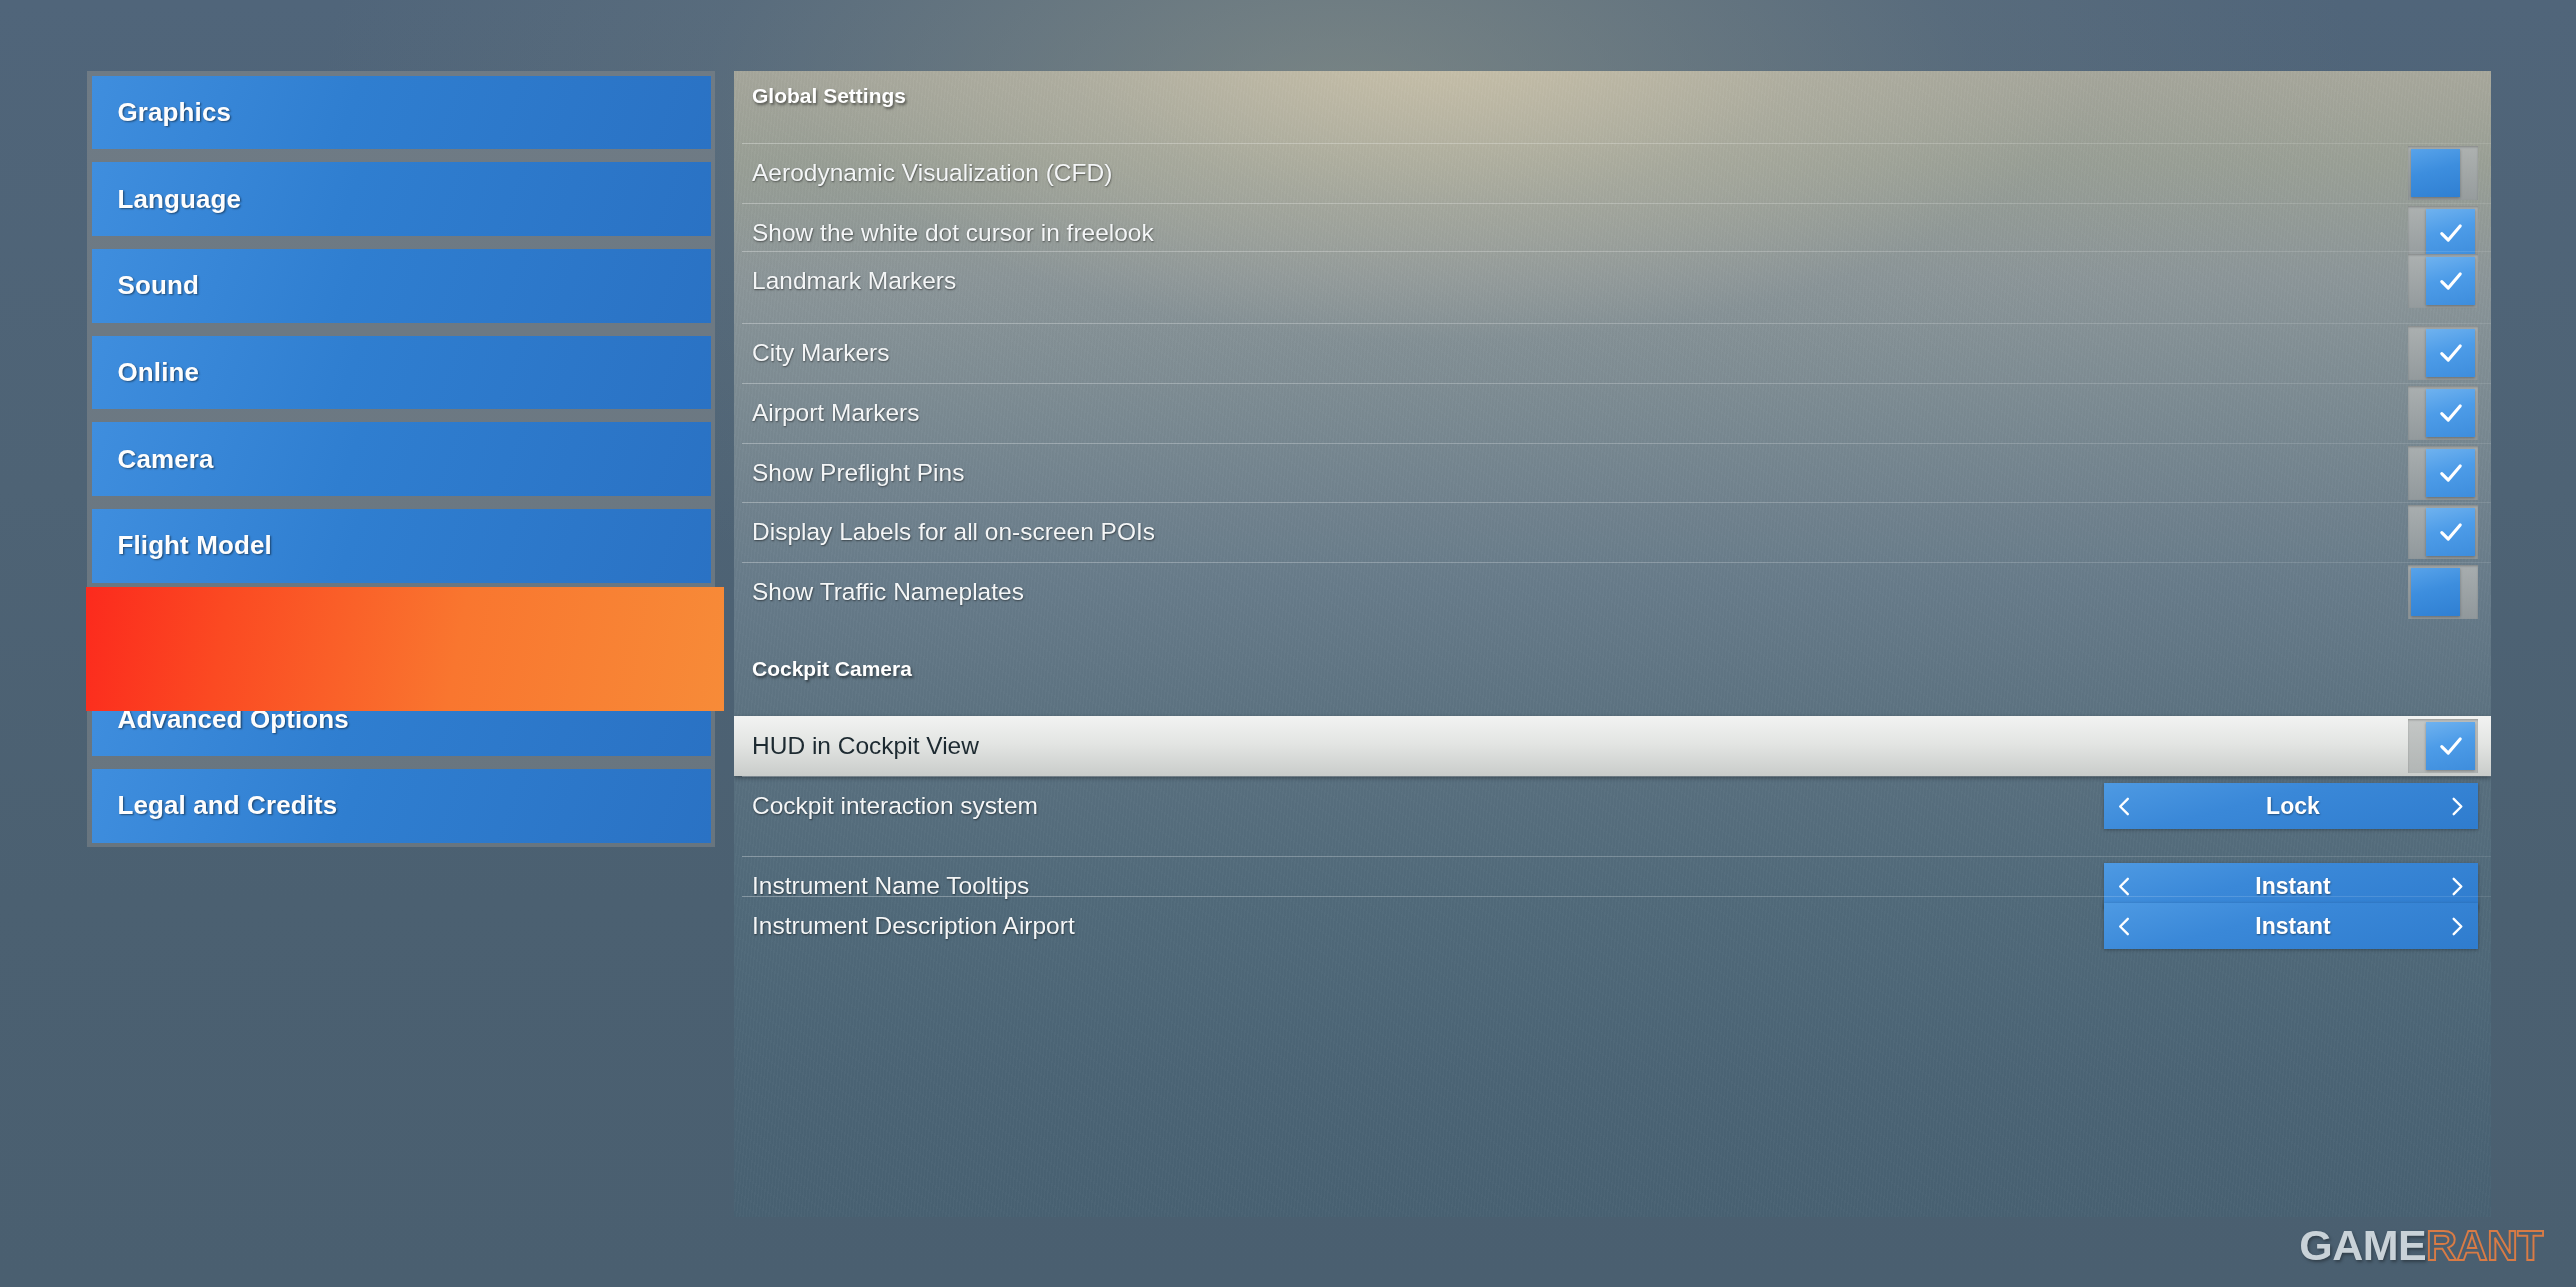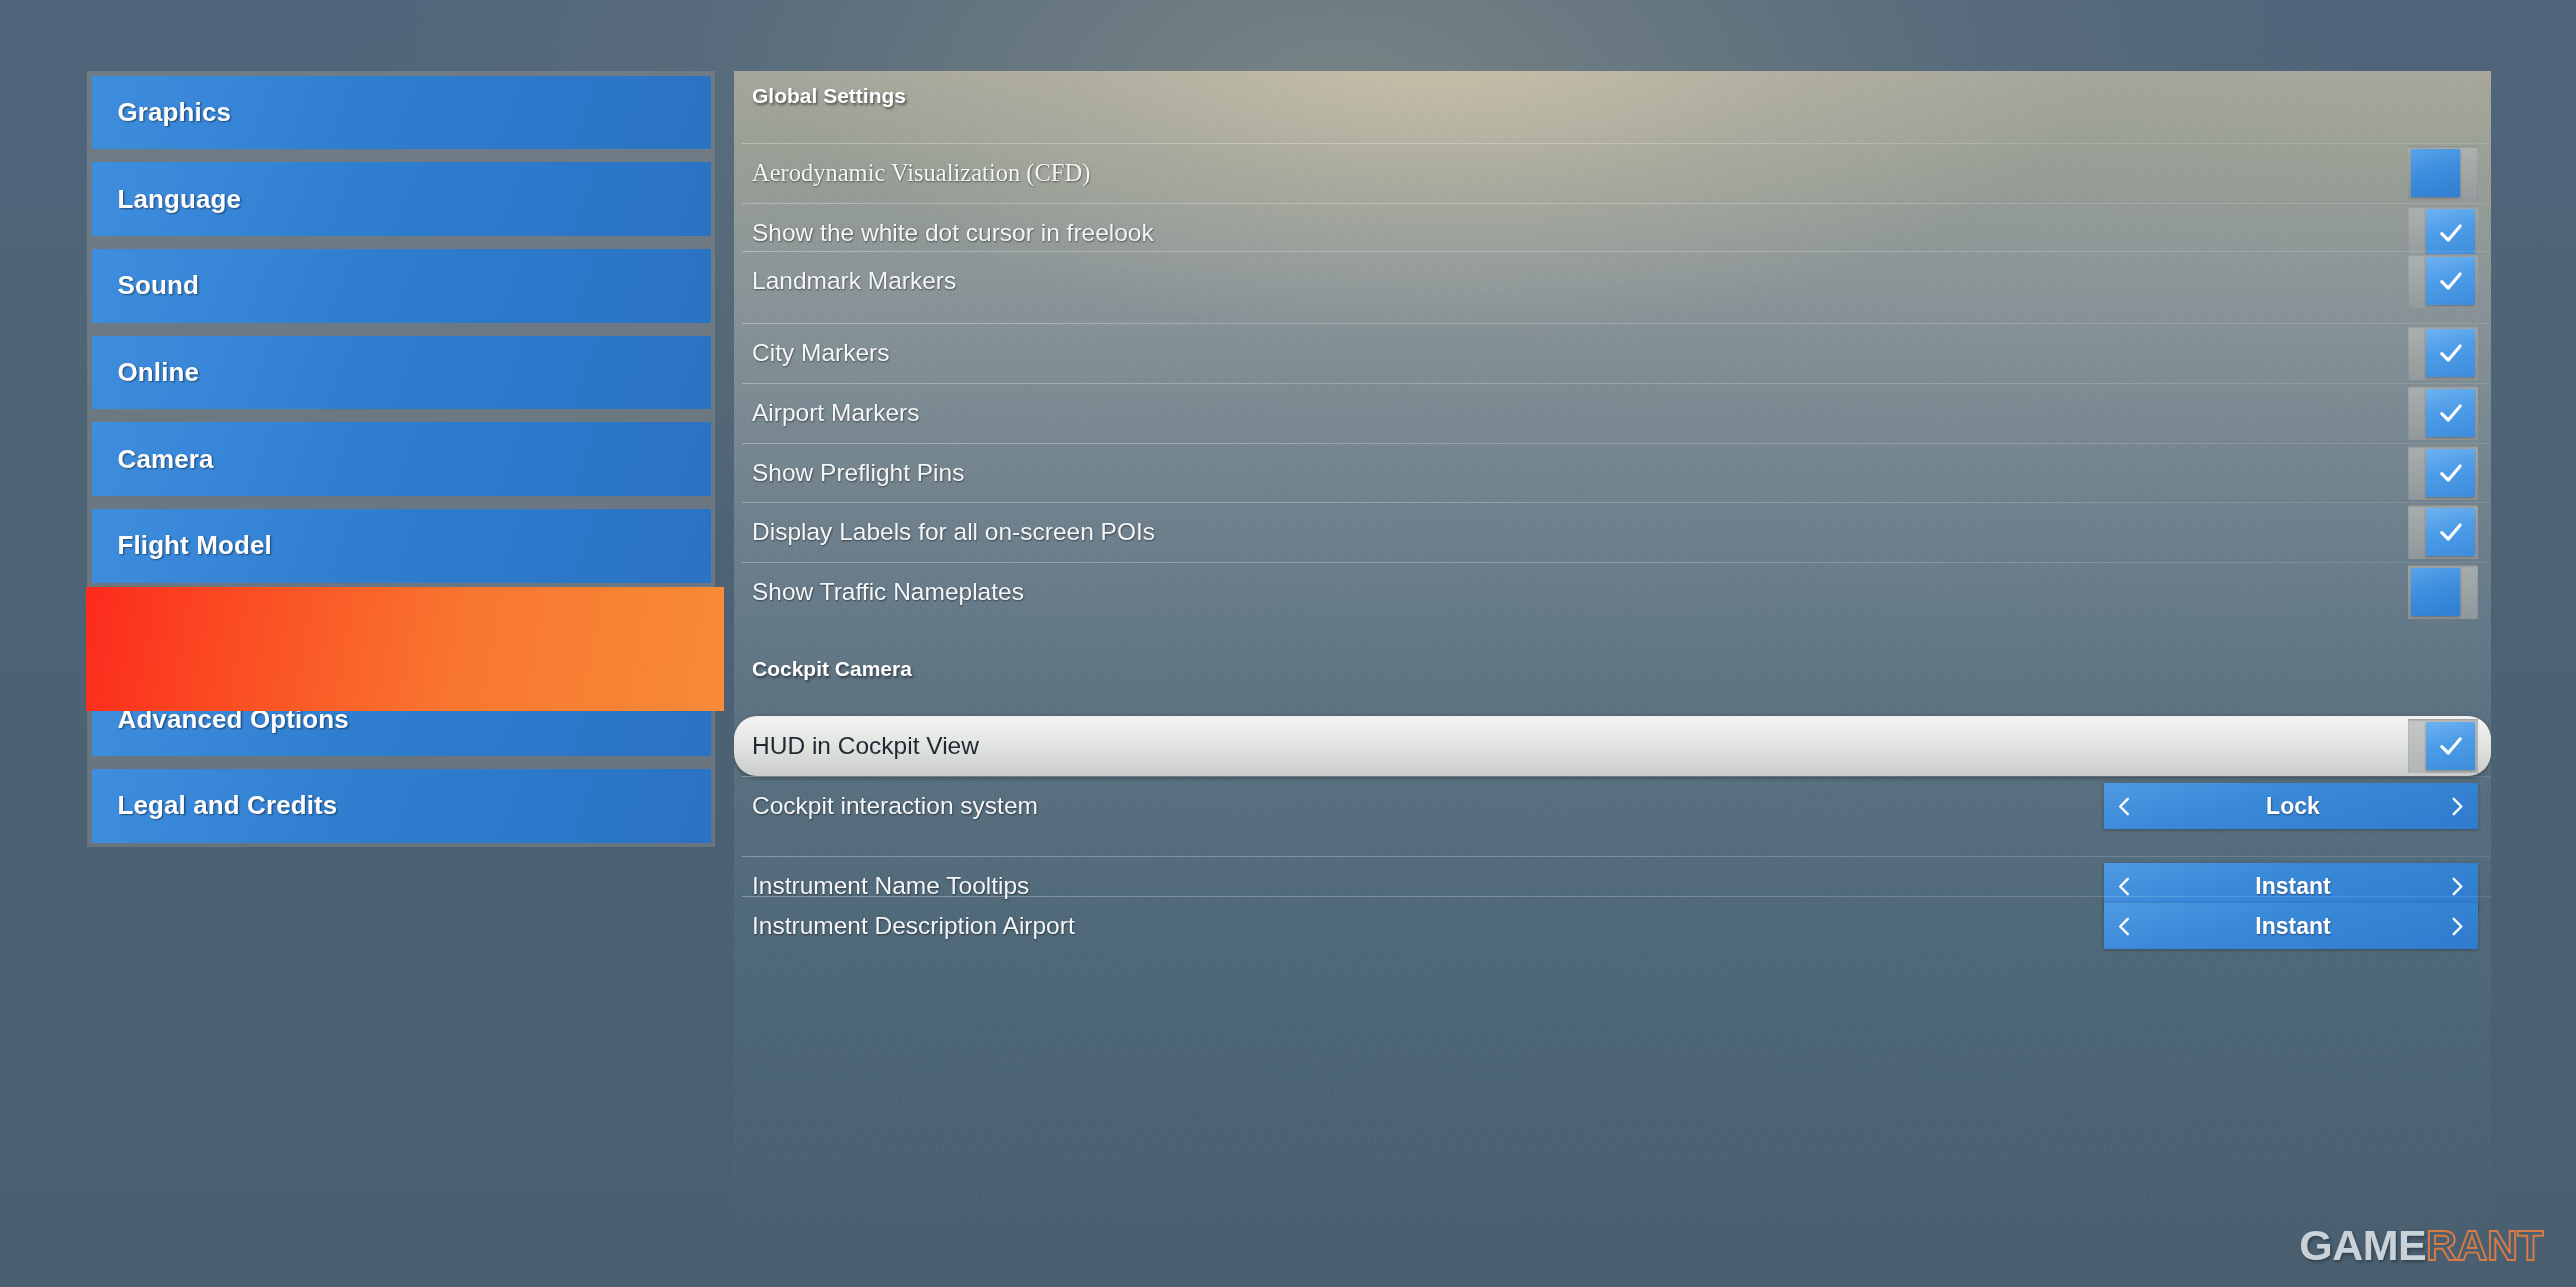--- a/index.html
+++ b/index.html
@@ -267,21 +267,21 @@
       </div>
       <div class="nav-item">
         <span class="nav-label">Legal and Credits</span>
       </div>
     </div>
 
   <div id="annotation-box"></div>
 
   <div id="content">
       <div class="section-title" style="top: 13px;">Global Settings</div>
-      <div class="row" style="top: 72px; font-family: Liberation Serif, serif;">
+      <div class="row" style="top: 72px;">
         <span class="divider"></span>
         <span class="row-label">Aerodynamic Visualization (CFD)</span>
         <span class="toggle off">
           <span class="knob">
             <span></span>
           </span>
         </span>
       </div>
       <div class="row" style="top: 132px;">
         <span class="divider"></span>
@@ -364,21 +364,21 @@
       <div class="row" style="top: 491px;">
         <span class="divider"></span>
         <span class="row-label">Show Traffic Nameplates</span>
         <span class="toggle off">
           <span class="knob">
             <span></span>
           </span>
         </span>
       </div>
       <div class="section-title" style="top: 586px;">Cockpit Camera</div>
-      <div class="row highlighted" style="top: 645px; border-radius: 23px;">
+      <div class="row highlighted" style="top: 645px;">
         <span class="row-label">HUD in Cockpit View</span>
         <span class="toggle on">
           <span class="knob">
             <span>
               <svg width="32" height="26" viewBox="0 0 24 24" fill="none">
                 <path d="M3.5 12.5 L9.5 18.5 L20.5 5.5" stroke="#ffffff" stroke-width="2.9" stroke-linecap="round" stroke-linejoin="round"></path>
               </svg>
             </span>
           </span>
         </span>

